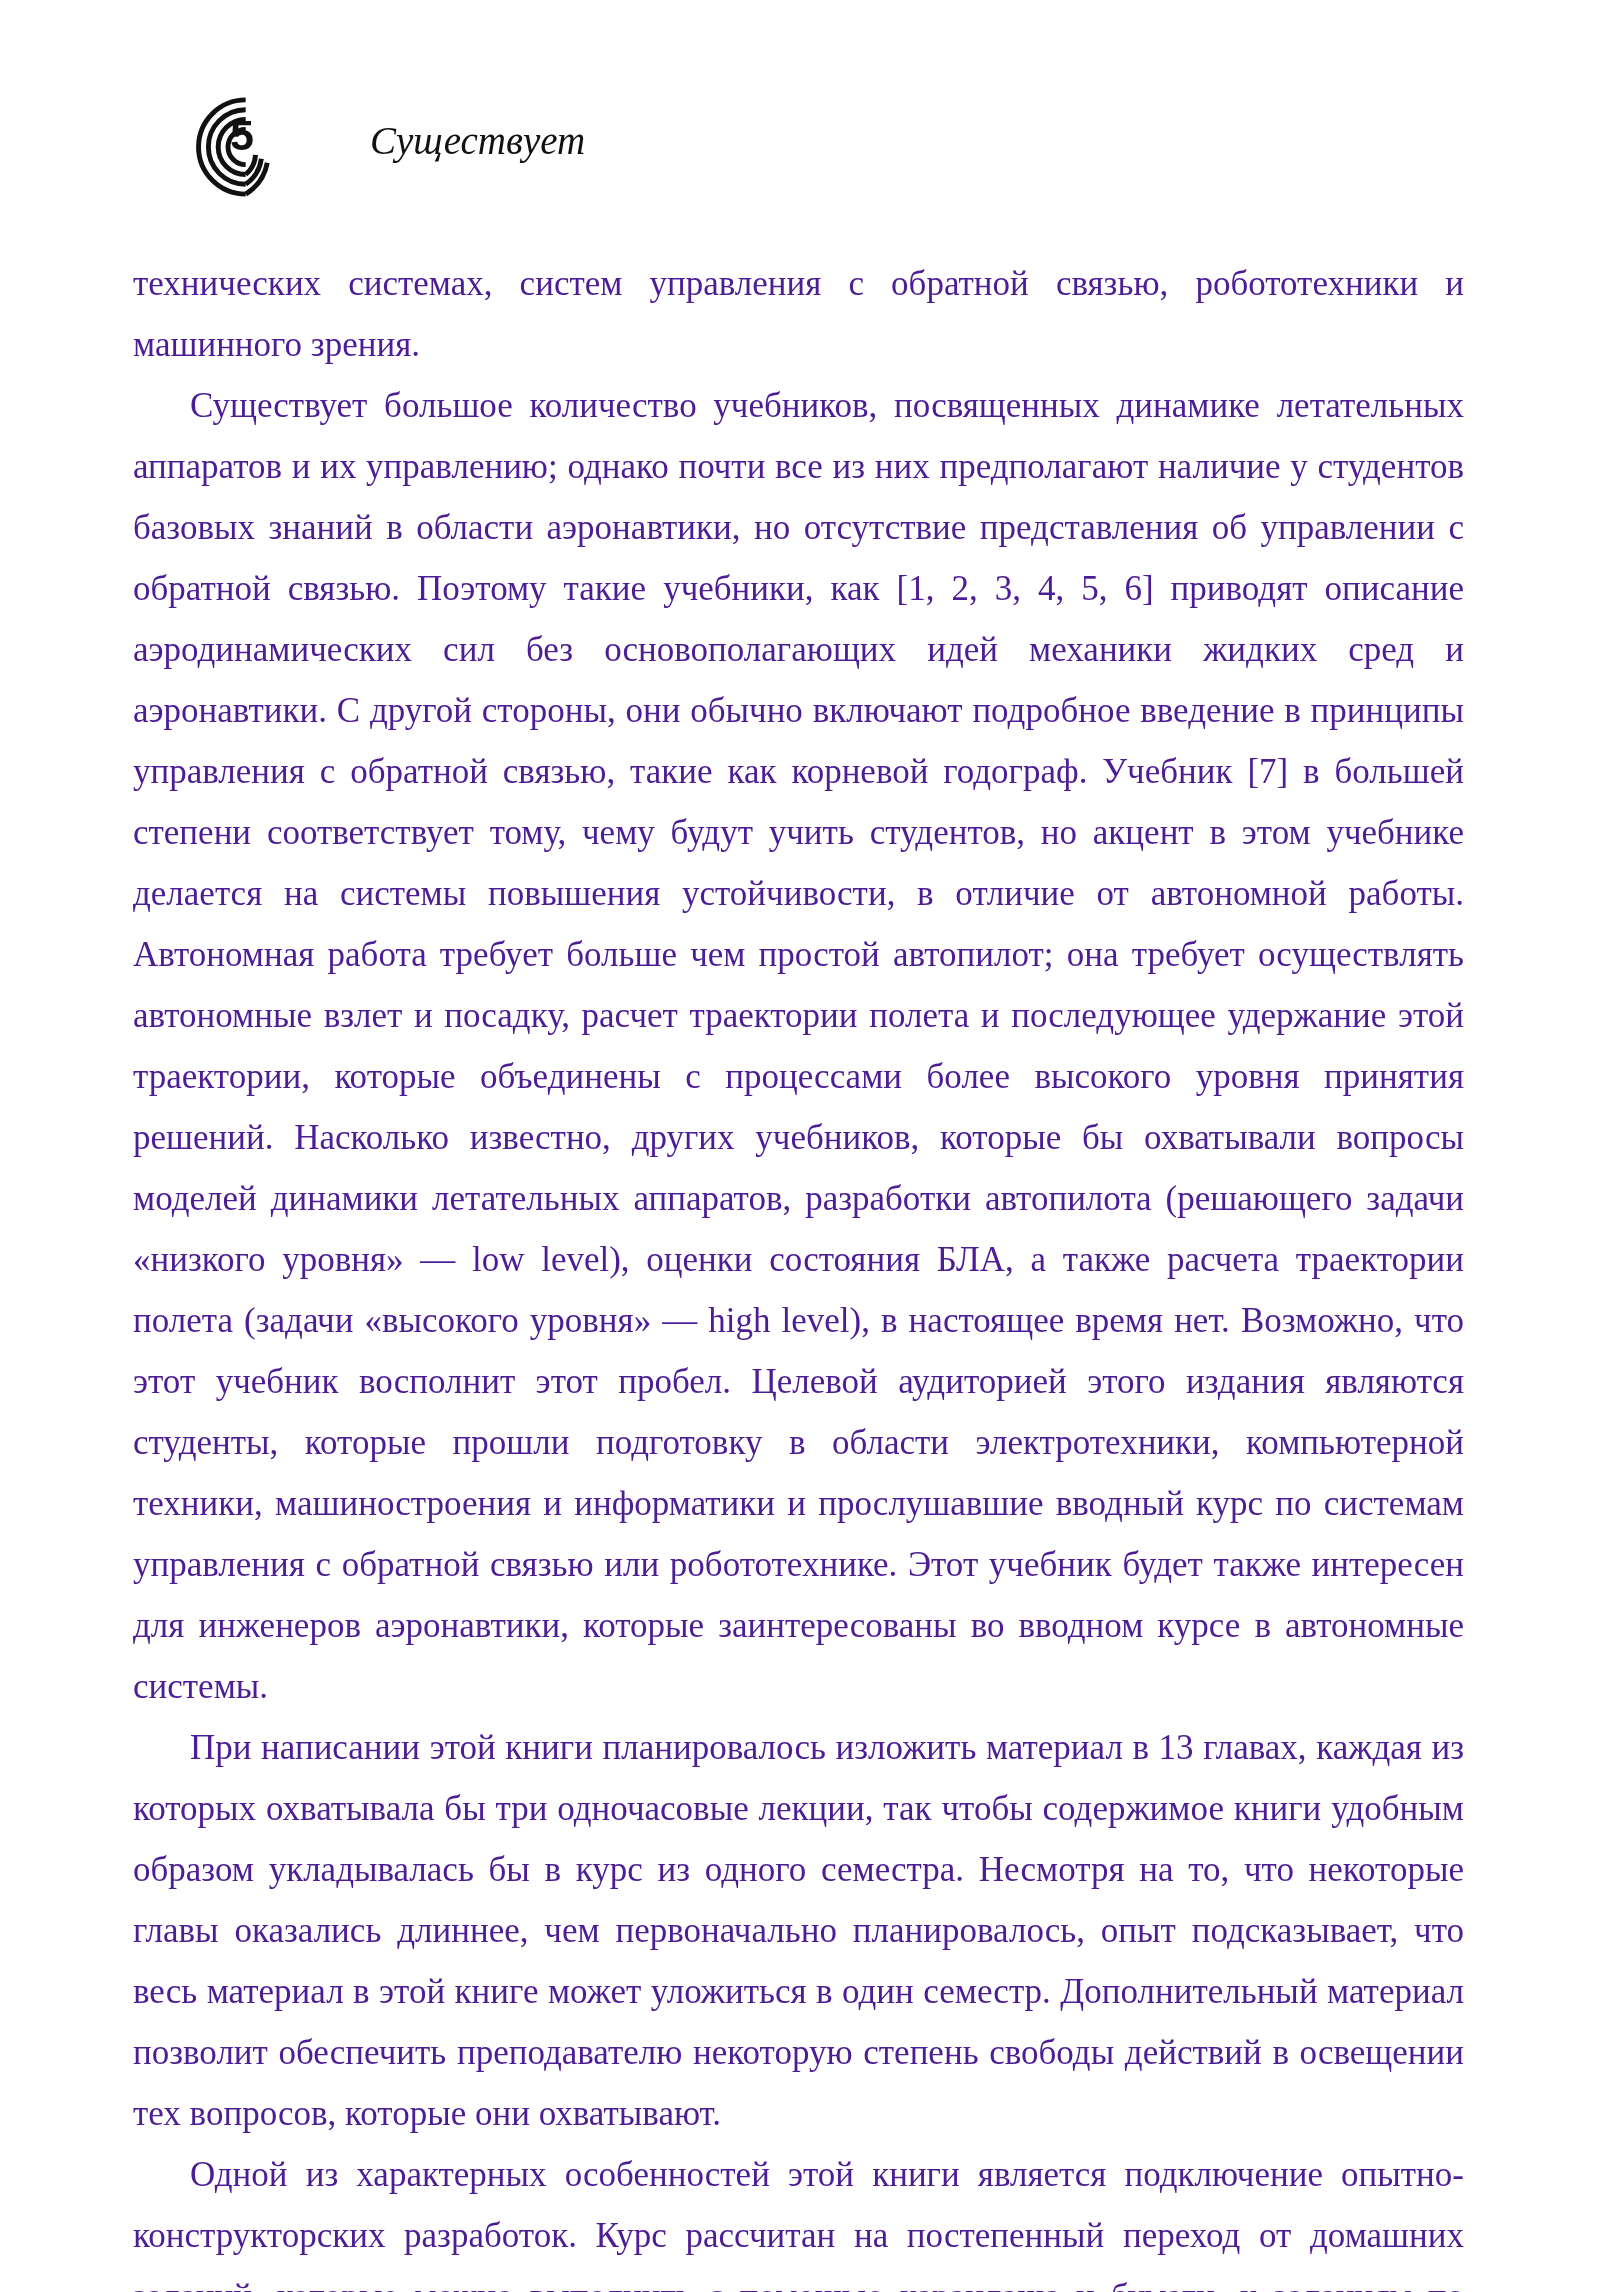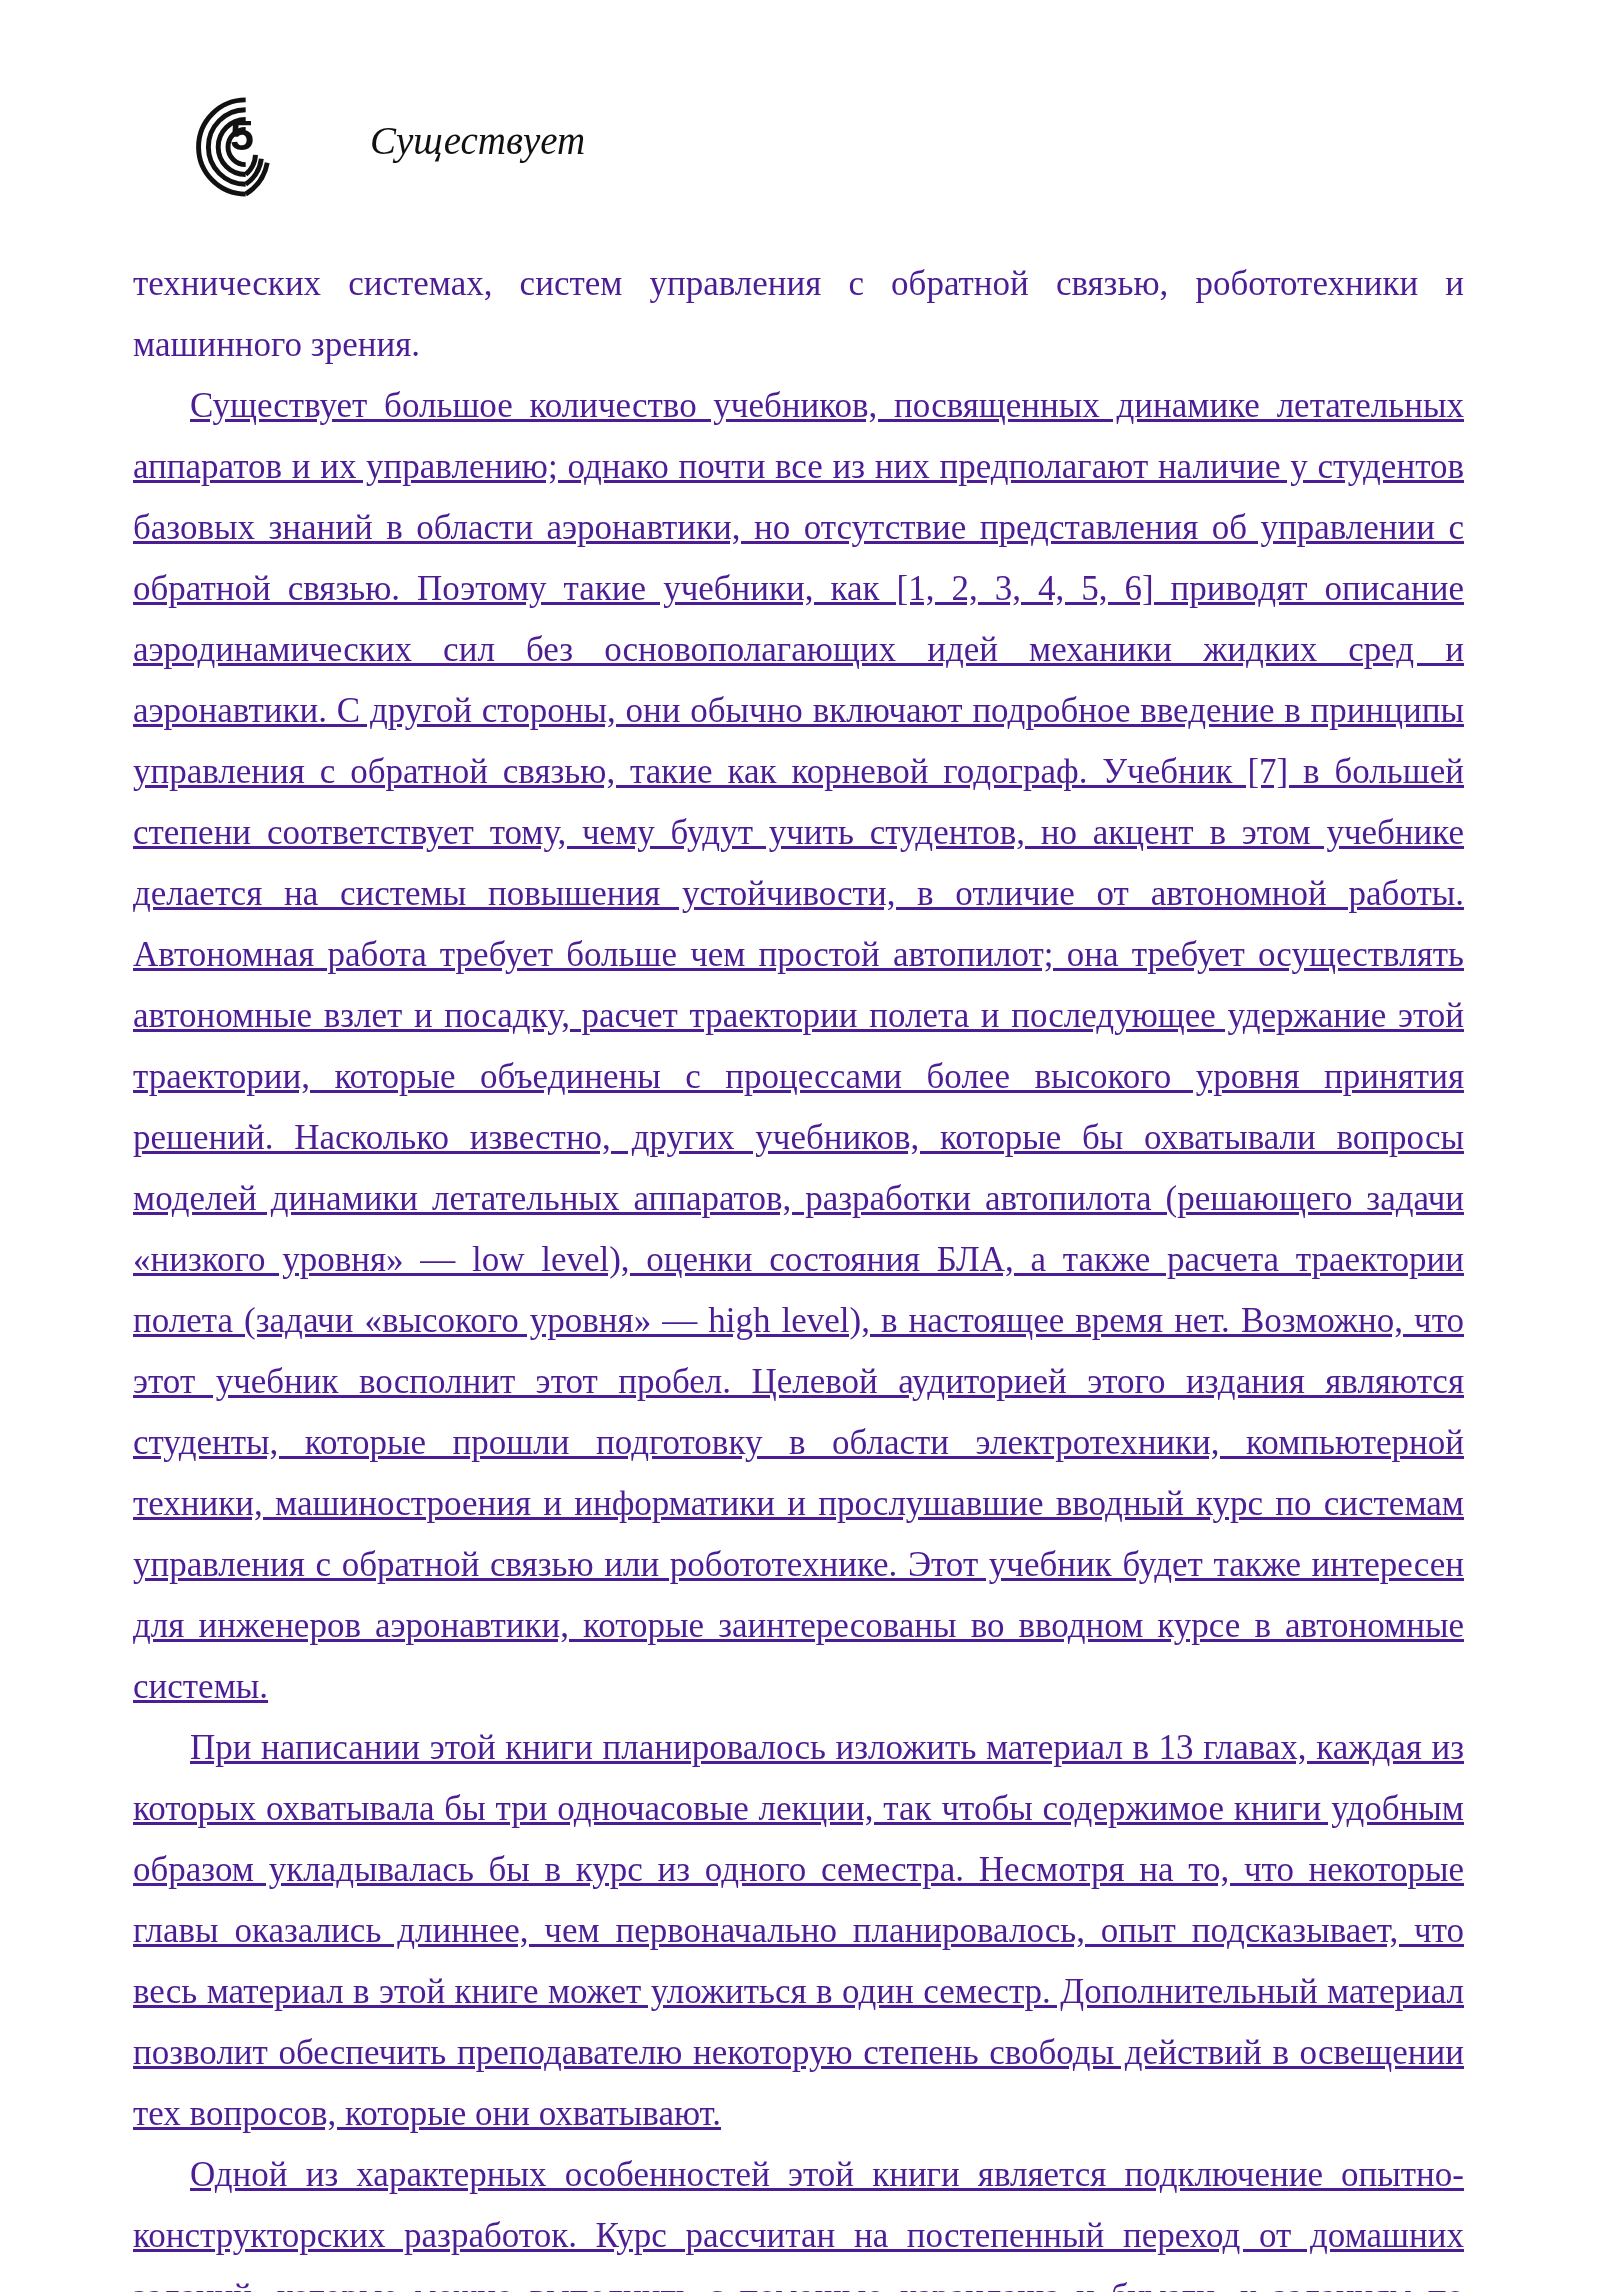--- a/index.html
+++ b/index.html
@@ -69,21 +69,20 @@
     text-align: justify;
     text-justify: inter-word;
     font-size: 35px;
     line-height: 61px;
     color: #4c1d95;
     hyphens: manual;
     -webkit-hyphens: manual;
   }
   .para.indent {
     text-indent: 57px;
-    text-decoration: underline;
   }
   .para + .para {
     margin-top: 0;
   }
 </style>
 </head>
 <body>
 
 <div class="page">
 

